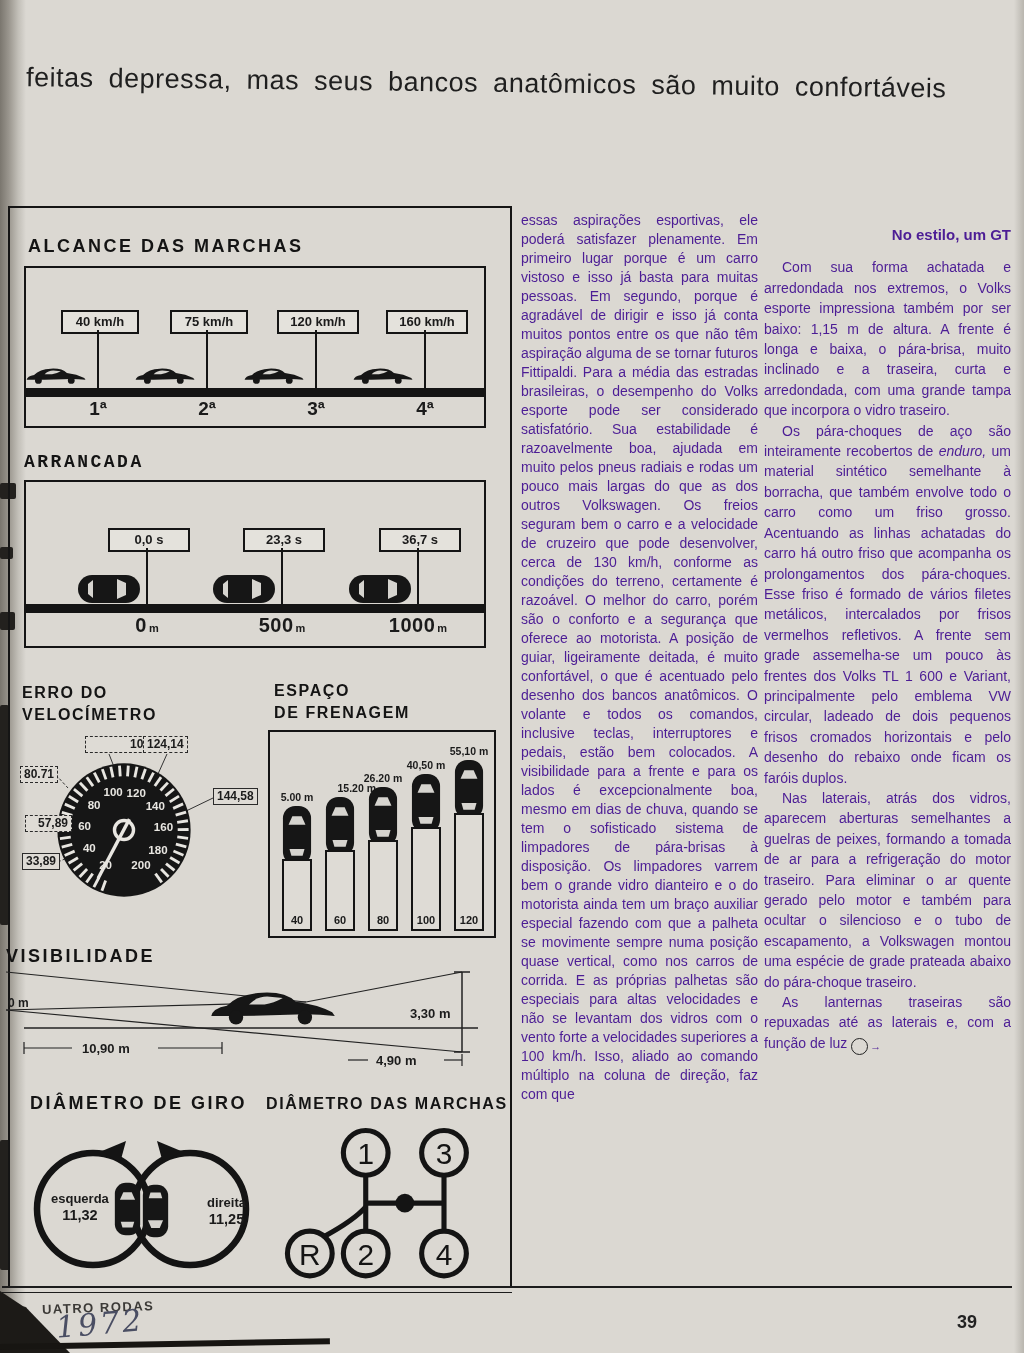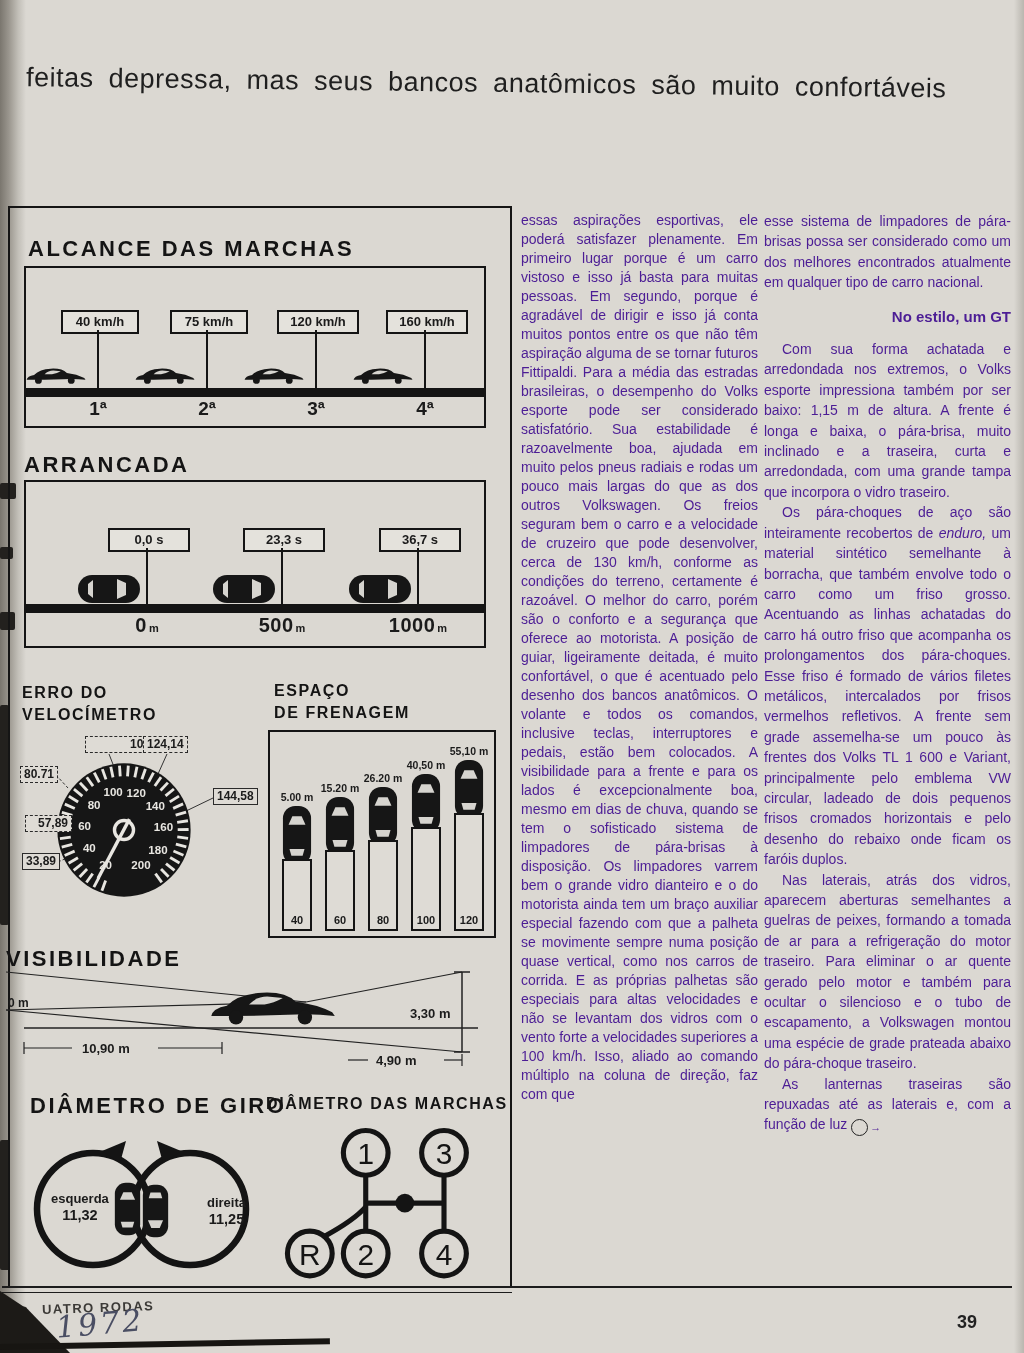--- a/index.html
+++ b/index.html
@@ -13,21 +13,21 @@
               background:linear-gradient(270deg,#b9b6af,rgba(219,216,210,0));}
   .corner-dark{position:absolute;left:0;bottom:0;width:70px;height:62px;background:#1c1a17;
                clip-path:polygon(0 0,40% 30%,100% 100%,0 100%);}
   .bottom-streak{position:absolute;left:0;bottom:3px;width:330px;height:6px;background:#171512;
                  transform:rotate(-1deg);transform-origin:left bottom;}
   
   .headline{position:absolute;left:26px;top:68px;width:960px;font-size:27px;letter-spacing:.5px;
             word-spacing:7px;color:#1f1f1f;transform:rotate(.7deg);}
   
   .panel{position:absolute;left:8px;top:206px;width:500px;height:1078px;border:2px solid #151515;}
-  .dtitle{position:absolute;font-weight:bold;font-size:22px;letter-spacing:2.5px;color:#141414;white-space:nowrap;}
+  .dtitle{position:absolute;font-weight:bold;font-size:18px;letter-spacing:2.5px;color:#141414;white-space:nowrap;}
   .dtitle.small{font-size:16px;letter-spacing:1.6px;}
   .dbox{position:absolute;border:2px solid #141414;}
   .speedtag{position:absolute;border:2px solid #141414;background:#e4e2dc;height:20px;
             font-weight:bold;font-size:13px;text-align:center;line-height:20px;}
   .vline{position:absolute;width:2px;background:#141414;}
   .road{position:absolute;left:0;right:0;height:9px;background:#141414;}
   .gearlbl{position:absolute;width:40px;text-align:center;font-weight:bold;font-size:19px;}
   .caricon{position:absolute;}
   .distlbl{position:absolute;width:90px;text-align:center;white-space:nowrap;}
   .distlbl .num{font-weight:bold;font-size:20px;letter-spacing:.5px;}
@@ -138,21 +138,21 @@
     <div>
       <div class="speedtag" style="left:360px;top:42px;width:78px;">160 km/h</div>
       <div class="vline" style="left:398px;top:62px;height:58px;"></div>
       <svg class="caricon" style="left:327px;top:95px;width:62px;height:25px;">
           <use href="#car-side"></use>
         </svg>
       <div class="gearlbl" style="left:379px;top:130px;">4ª</div>
     </div>
   </div>
 
-  <div class="dtitle" style="left:24px;top:452px;">ARRANCADA</div>
+  <div class="dtitle" style="left:24px;top:452px;font-family:Liberation Mono, monospace;">ARRANCADA</div>
   <div class="dbox" style="left:24px;top:480px;width:458px;height:164px;">
     <div class="road" style="top:122px;"></div>
 
     <div>
       <div class="speedtag" style="left:82px;top:46px;width:78px;">0,0 s</div>
       <div class="vline" style="left:120px;top:66px;height:56px;"></div>
       <svg class="caricon" style="left:51px;top:92px;width:64px;height:30px;">
           <use href="#car-top-h"></use>
         </svg>
       <div class="distlbl" style="left:76px;top:132px;"><span class="num">0</span><span class="unit">m</span></div>
@@ -260,21 +260,21 @@
       <div class="bbar-group" style="left:12px;">
         <div class="bdist" style="bottom: 133px;">5.00 m</div>
         <svg class="bcar" style="bottom: 71px;">
             <use href="#car-top-v"></use>
           </svg>
         <div class="bbar" style="height: 68px;">
             <span class="bspeed">40</span>
           </div>
       </div>
       <div class="bbar-group" style="left:55px;">
-        <div class="bdist" style="bottom: 142px;">15.20 m</div>
+        <div class="bdist" style="bottom: 142px; text-align: right;">15.20 m</div>
         <svg class="bcar" style="bottom: 80px;">
             <use href="#car-top-v"></use>
           </svg>
         <div class="bbar" style="height: 77px;">
             <span class="bspeed">60</span>
           </div>
       </div>
       <div class="bbar-group" style="left:98px;">
         <div class="bdist" style="bottom: 152px;">26.20 m</div>
         <svg class="bcar" style="bottom: 90px;">
@@ -372,21 +372,20 @@
       <text x="92" y="141" font-size="32" fill="#141414" text-anchor="middle" dominant-baseline="central">2</text>
       <text x="176" y="141" font-size="32" fill="#141414" text-anchor="middle" dominant-baseline="central">4</text>
     </svg>
   </div>
 
   <div class="col col1">
     <p class="noindent">essas aspirações esportivas, ele poderá satisfazer plenamente. Em primeiro lugar porque é um carro vistoso e isso já basta para muitas pessoas. Em segundo, porque é agradável de dirigir e isso já conta muitos pontos entre os que não têm aspiração alguma de se tornar futuros Fittipaldi. Para a média das estradas brasileiras, o desempenho do Volks esporte pode ser considerado satisfatório. Sua estabilidade é razoavelmente boa, ajudada em muito pelos pneus radiais e rodas um pouco mais largas do que as dos outros Volkswagen. Os freios seguram bem o carro e a velocidade de cruzeiro que pode desenvolver, cerca de 130 km/h, conforme as condições do terreno, certamente é razoável. O melhor do carro, porém são o conforto e a segurança que oferece ao motorista. A posição de guiar, ligeiramente deitada, é muito confortável, o que é acentuado pelo desenho dos bancos anatômicos. O volante e todos os comandos, inclusive teclas, interruptores e pedais, estão bem colocados. A visibilidade para a frente e para os lados é excepcionalmente boa, mesmo em dias de chuva, quando se tem o sofisticado sistema de limpadores de pára-brisas à disposição. Os limpadores varrem bem o grande vidro dianteiro e o do motorista ainda tem um braço auxiliar especial fazendo com que a palheta se movimente sempre numa posição quase vertical, como nos carros de corrida. E as próprias palhetas são especiais para altas velocidades e não se levantam dos vidros com o vento forte a velocidades superiores a 100 km/h. Isso, aliado ao comando múltiplo na coluna de direção, faz com que</p>
   </div>
 
   <div class="col col2">
-    <p class="noindent">esse sistema de limpadores de pára-brisas possa ser considerado como um dos melhores encontrados atualmente em qualquer tipo de carro nacional.</p>
     <div class="subhead">No estilo, um GT</div>
     <p>Com sua forma achatada e arredondada nos extremos, o Volks esporte impressiona também por ser baixo: 1,15 m de altura. A frente é longa e baixa, o pára-brisa, muito inclinado e a traseira, curta e arredondada, com uma grande tampa que incorpora o vidro traseiro.</p>
     <p><span>Os pára-choques de aço são inteiramente recobertos de </span><i>enduro,</i><span> um material sintético semelhante à borracha, que também envolve todo o carro como um friso grosso. Acentuando as linhas achatadas do carro há outro friso que acompanha os prolongamentos dos pára-choques. Esse friso é formado de vários filetes metálicos, intercalados por frisos vermelhos refletivos. A frente sem grade assemelha-se um pouco às frentes dos Volks TL 1 600 e Variant, principalmente pelo emblema VW circular, ladeado de dois pequenos frisos cromados horizontais e pelo desenho do rebaixo onde ficam os faróis duplos.</span></p>
     <p>Nas laterais, atrás dos vidros, aparecem aberturas semelhantes a guelras de peixes, formando a tomada de ar para a refrigeração do motor traseiro. Para eliminar o ar quente gerado pelo motor e também para ocultar o silencioso e o tubo de escapamento, a Volkswagen montou uma espécie de grade prateada abaixo do pára-choque traseiro.</p>
     <p><span>As lanternas traseiras são repuxadas até as laterais e, com a função de luz</span><span class="cont-icon">→</span></p>
   </div>
 
   <div class="rules" style="top:1286px;height:2px;"></div>
   <div class="rules" style="top:1292px;height:1px;width:510px;"></div>
   <div class="footer-frag">ROD</div>

